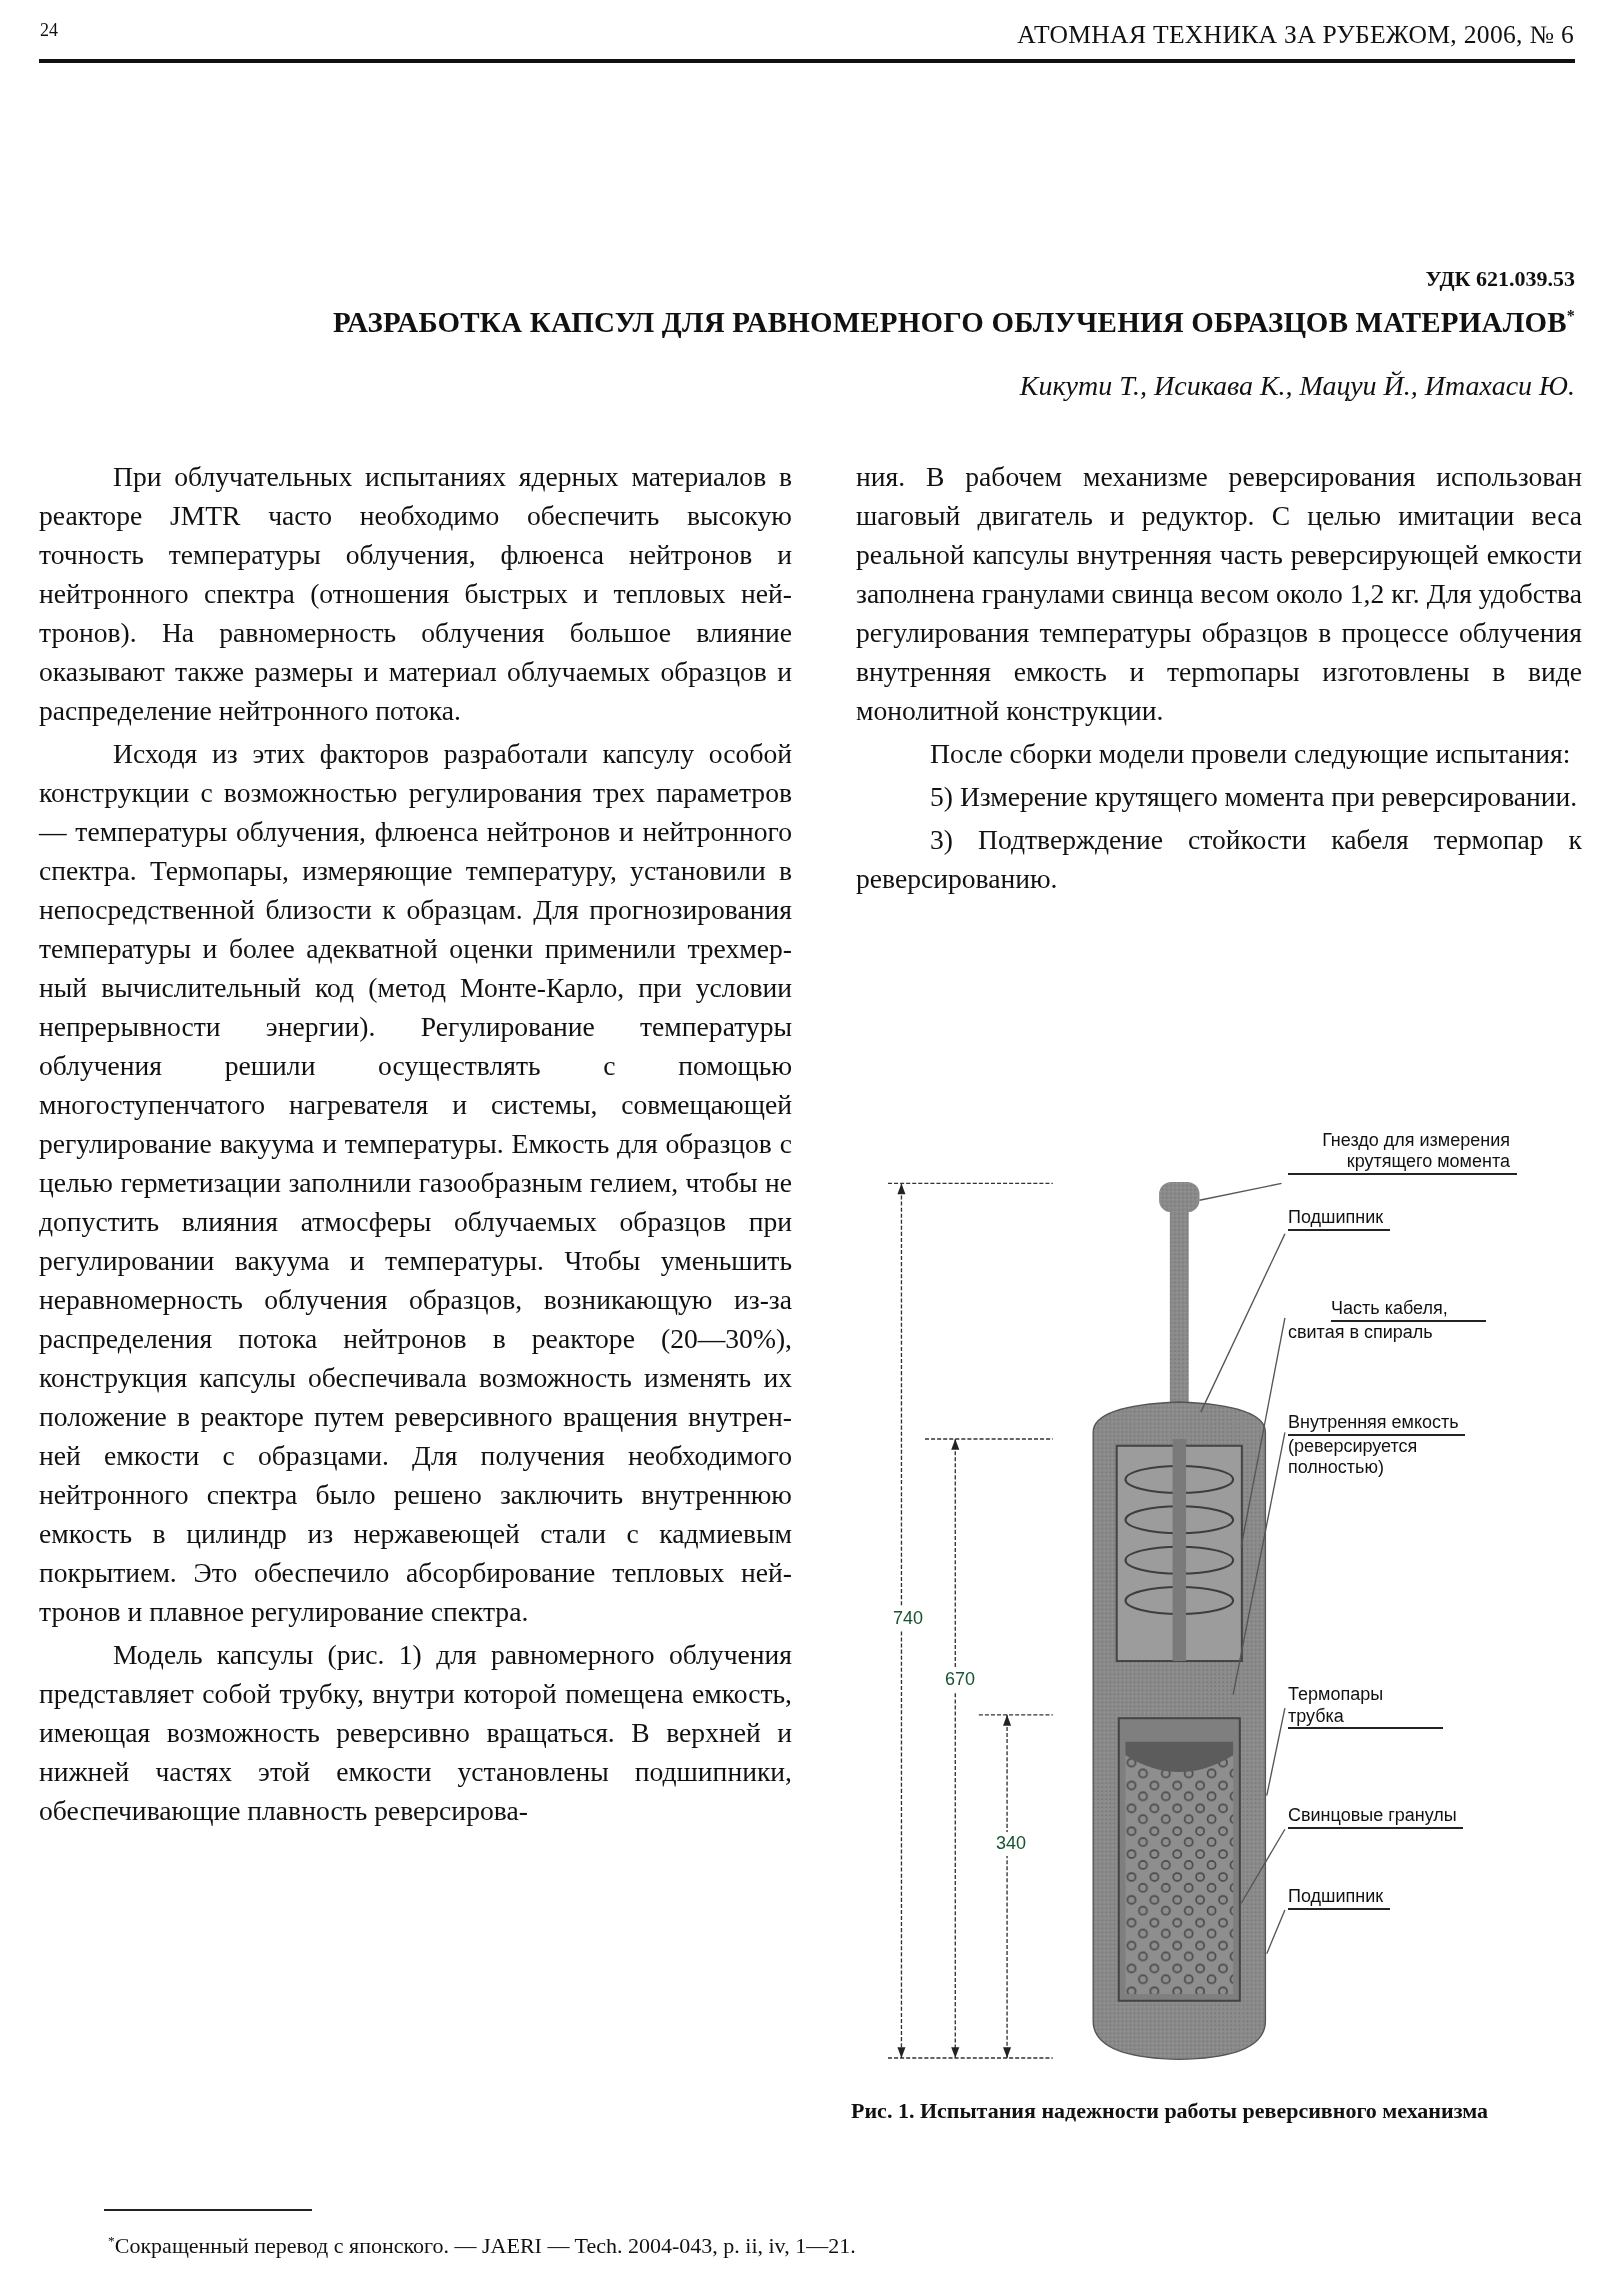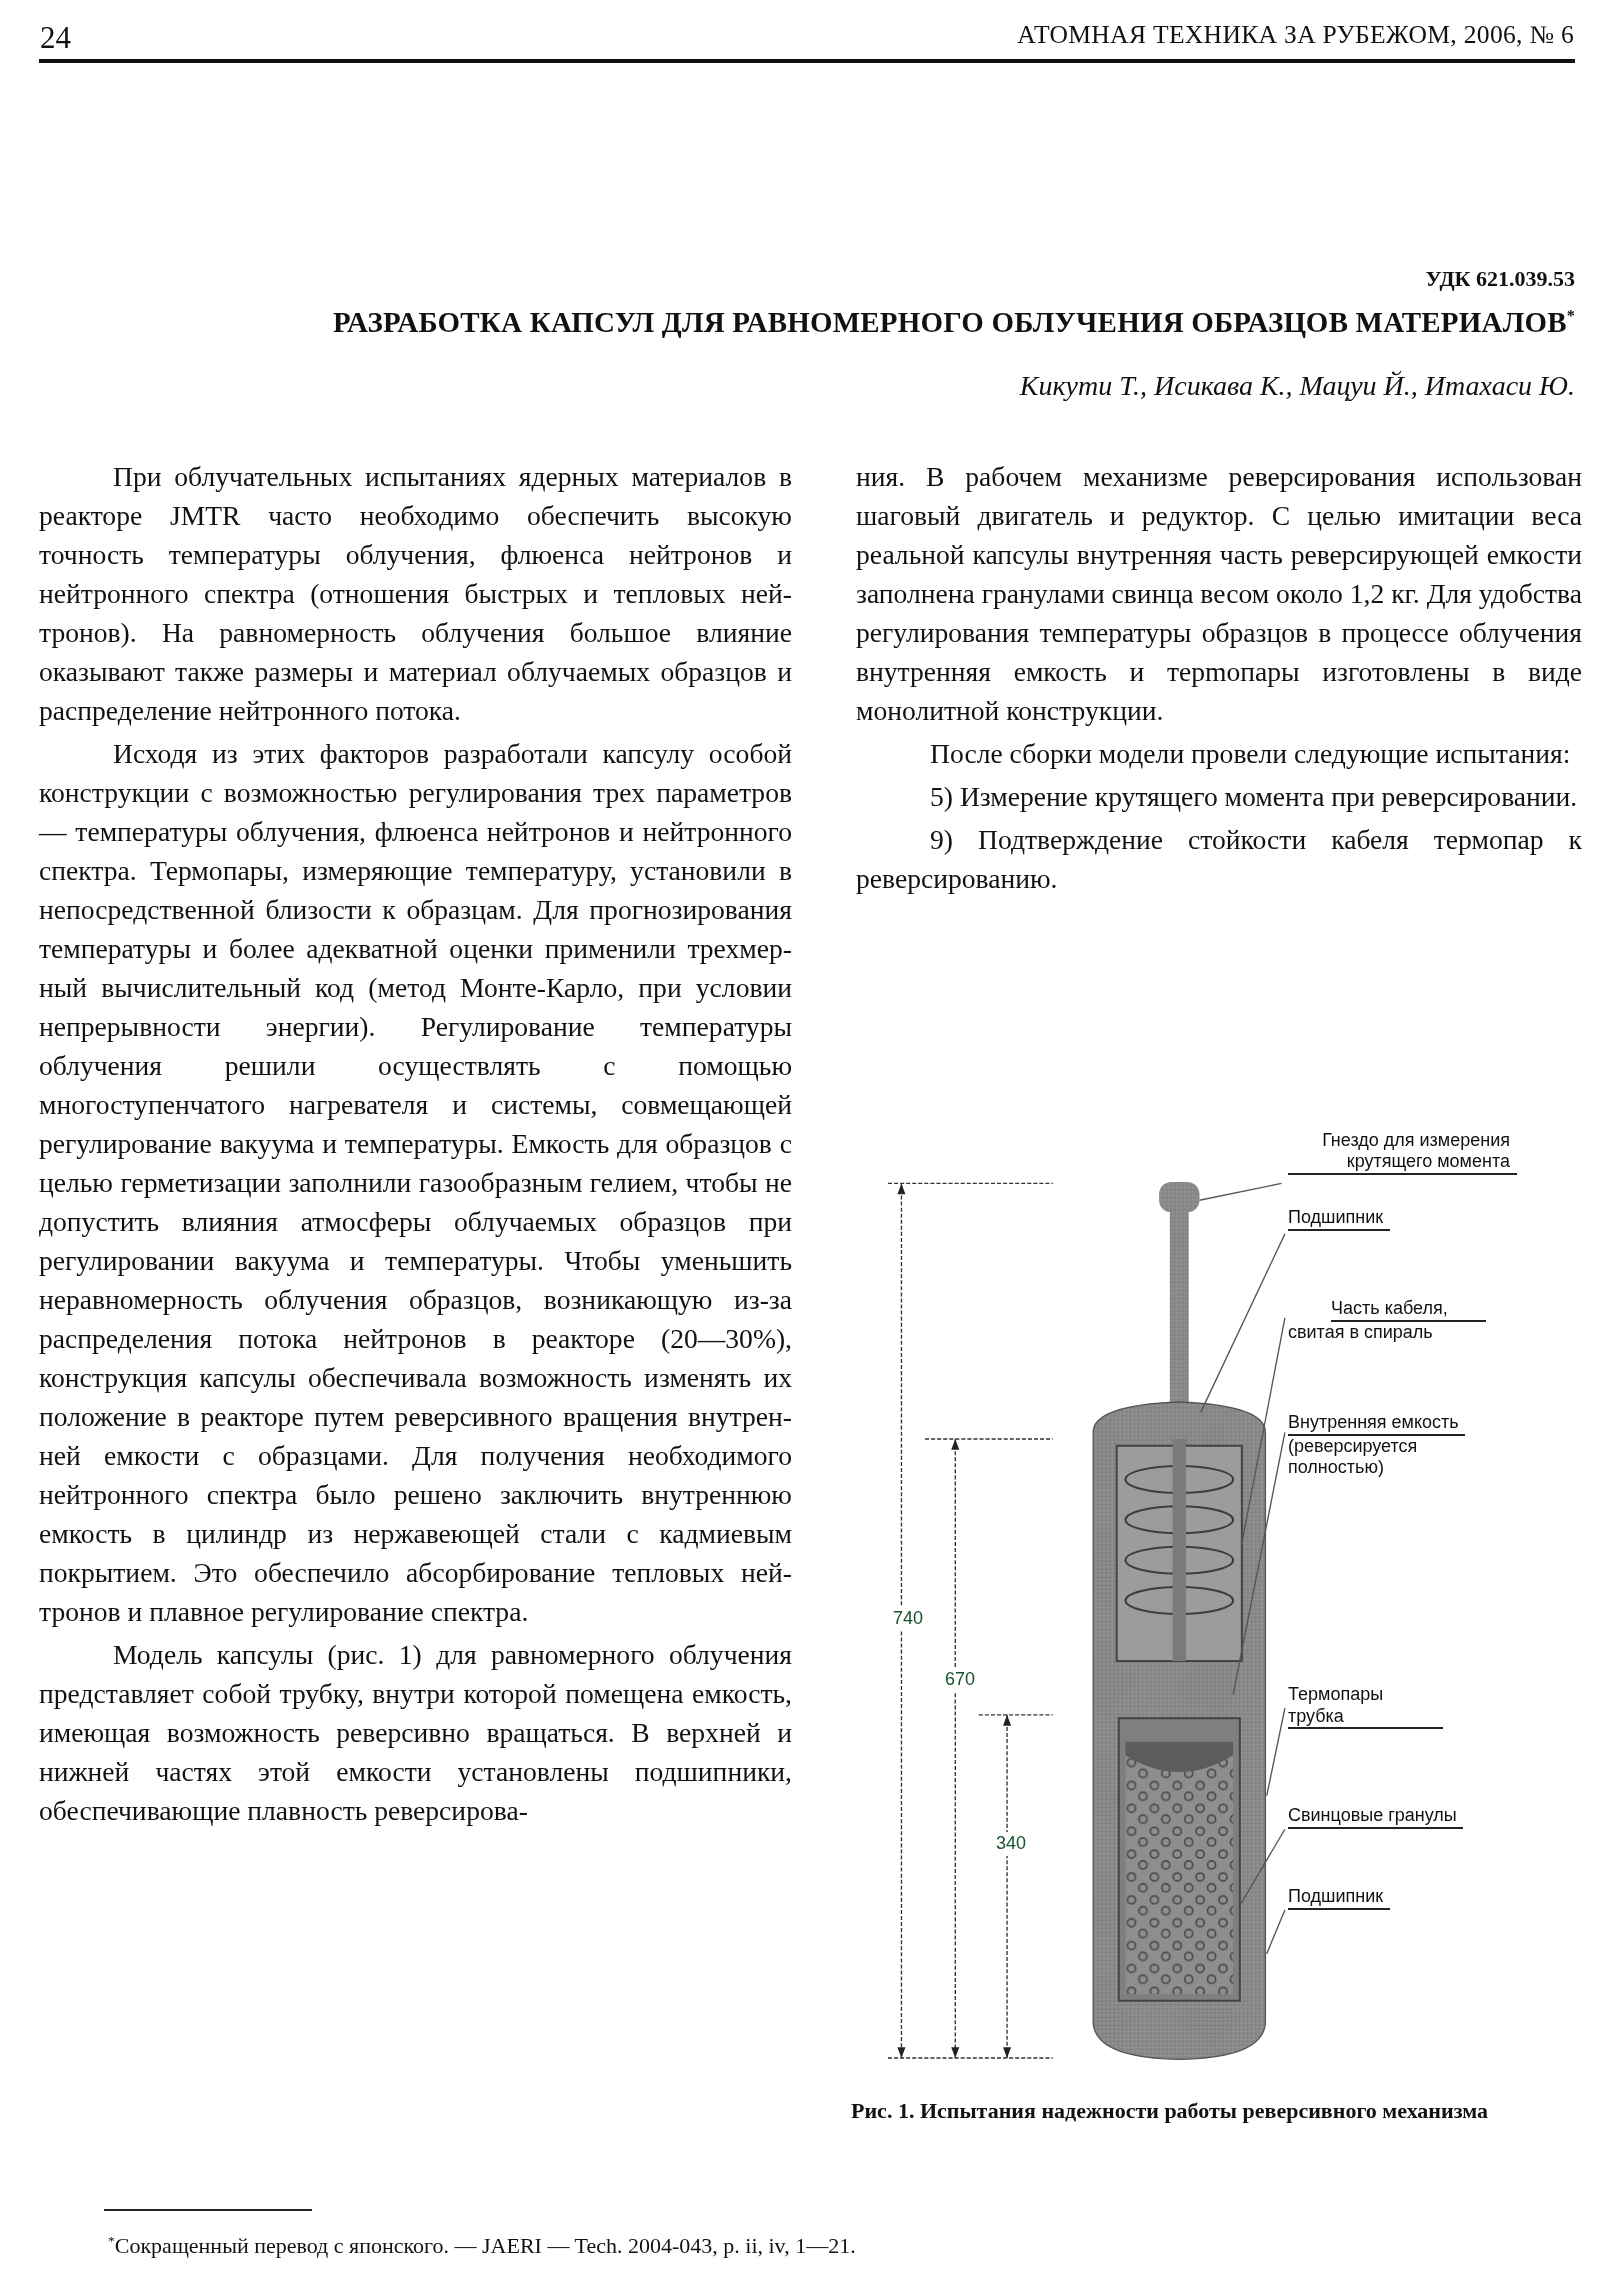--- a/index.html
+++ b/index.html
@@ -1,20 +1,20 @@
 <!DOCTYPE html>
 <html style="font-size:10.8px"><head>
 <meta charset="utf-8">
 <style>
   html, body { margin: 0; padding: 0; background: #ffffff; }
   body {
     width: 1614px; height: 2295px; position: relative; overflow: hidden;
     font-family: "Liberation Serif", "DejaVu Serif", serif; color: #111;
   }
-  .header-num { position: absolute; left: 40px; top: 20px; font-size: 31px; }
+  .header-num { position: absolute; left: 40px; top: 20px; font-size: 18px; }
   .header-journal { position: absolute; right: 40px; top: 20px; font-size: 25.6px; letter-spacing: 0.3px; }
   .header-rule { position: absolute; left: 39px; right: 39px; top: 59px; height: 4px; background: #111; }
 
   .udk { position: absolute; right: 39px; top: 266px; font-size: 22px; font-weight: bold; }
   .title { position: absolute; left: 101px; right: 39px; top: 306px; font-size: 29px; font-weight: bold; text-align: right; white-space: nowrap; letter-spacing: 0.2px; }
   .title sup { font-size: 16px; }
   .authors { position: absolute; right: 39px; top: 370px; font-size: 28px; font-style: italic; }
 
   .col { position: absolute; top: 457px; font-size: 27.6px; line-height: 39px; text-align: justify; }
   .col-left { left: 39px; width: 753px; }
@@ -47,21 +47,21 @@
 <div class="col col-left">
   <p>При облучательных испытаниях ядерных материалов в реакторе JMTR часто необходимо обеспечить высокую точность температуры об­лучения, флюенса нейтронов и нейтронного спектра (отношения быстрых и тепловых ней­тронов). На равномерность облучения большое влияние оказывают также размеры и материал облучаемых образцов и распределение нейтрон­ного потока.</p>
   <p>Исходя из этих факторов разработали кап­сулу особой конструкции с возможностью регу­лирования трех параметров — температуры об­лучения, флюенса нейтронов и нейтронного спектра. Термопары, измеряющие температуру, установили в непосредственной близости к об­разцам. Для прогнозирования температуры и более адекватной оценки применили трехмер­ный вычислительный код (метод Монте-Карло, при условии непрерывности энергии). Регулиро­вание температуры облучения решили осущест­влять с помощью многоступенчатого нагревате­ля и системы, совмещающей регулирование ва­куума и температуры. Емкость для образцов с целью герметизации заполнили газообразным гелием, чтобы не допустить влияния атмосферы облучаемых образцов при регулировании ва­куума и температуры. Чтобы уменьшить нерав­номерность облучения образцов, возникающую из-за распределения потока нейтронов в реакто­ре (20—30%), конструкция капсулы обеспечи­вала возможность изменять их положение в ре­акторе путем реверсивного вращения внутрен­ней емкости с образцами. Для получения необ­ходимого нейтронного спектра было решено заключить внутреннюю емкость в цилиндр из нержавеющей стали с кадмиевым покрытием. Это обеспечило абсорбирование тепловых ней­тронов и плавное регулирование спектра.</p>
   <p>Модель капсулы (рис. 1) для равномерного облучения представляет собой трубку, внутри которой помещена емкость, имеющая возмож­ность реверсивно вращаться. В верхней и ниж­ней частях этой емкости установлены подшип­ники, обеспечивающие плавность реверсирова-</p>
 </div>
 
 <div class="col col-right">
   <p class="noindent">ния. В рабочем механизме реверсирования ис­пользован шаговый двигатель и редуктор. С целью имитации веса реальной капсулы внут­ренняя часть реверсирующей емкости заполнена гранулами свинца весом около 1,2 кг. Для удоб­ства регулирования температуры образцов в процессе облучения внутренняя емкость и тер­mопары изготовлены в виде монолитной конструкции.</p>
   <p>После сборки модели провели следующие испытания:</p>
   <p class="item">5) Измерение крутящего момента при ре­версировании.</p>
-  <p class="item">9) Подтверждение стойкости кабеля термо­пар к реверсированию.</p>
+  <p class="item">3) Подтверждение стойкости кабеля термо­пар к реверсированию.</p>
 </div>
 
 <div class="figure">
   <svg width="740" height="969" viewBox="0 0 1100 1440" style="position:absolute;left:0;top:0;">
     <defs>
       <pattern id="grain" width="6" height="6" patternUnits="userSpaceOnUse">
         <rect width="6" height="6" fill="#8a8a8a"></rect>
         <circle cx="1.5" cy="1.5" r="1" fill="#6e6e6e"></circle>
         <circle cx="4.5" cy="4" r="0.8" fill="#a0a0a0"></circle>
       </pattern>

